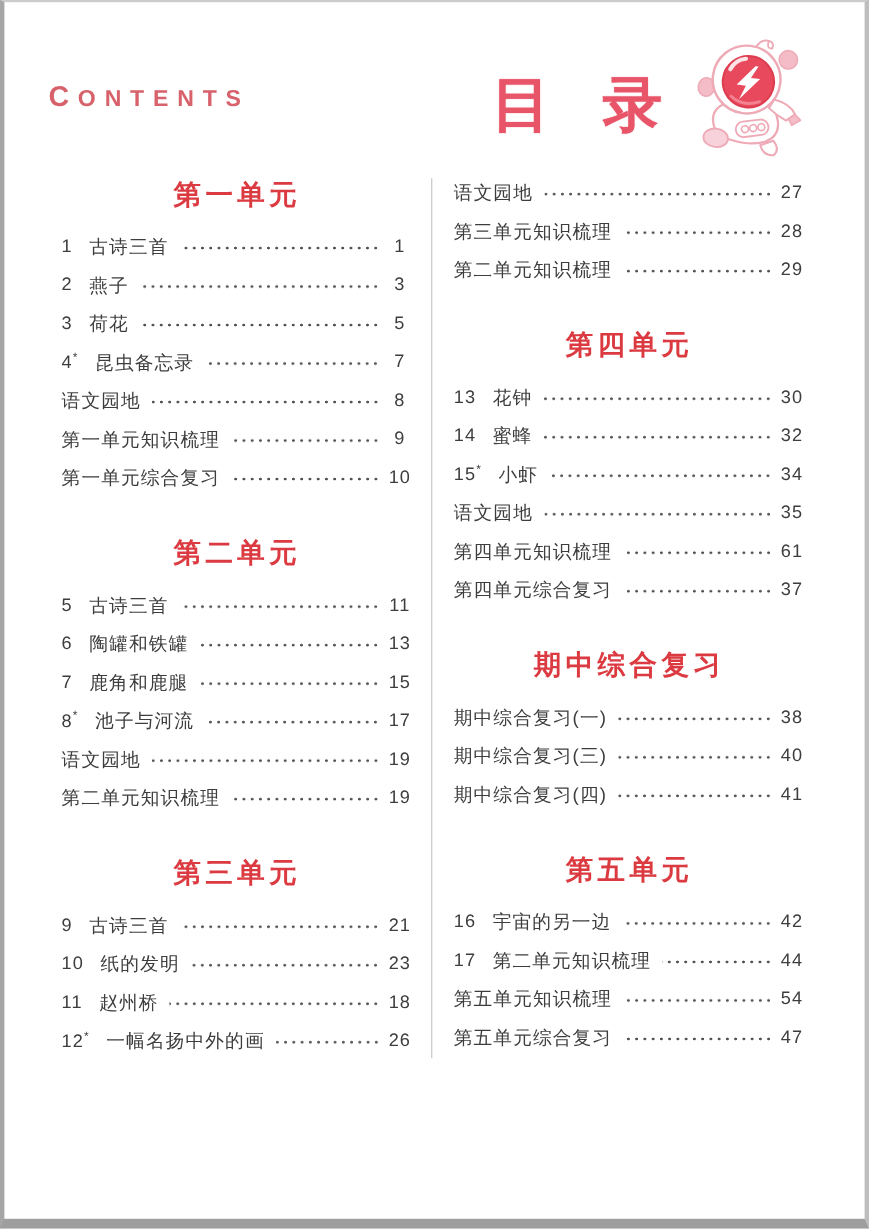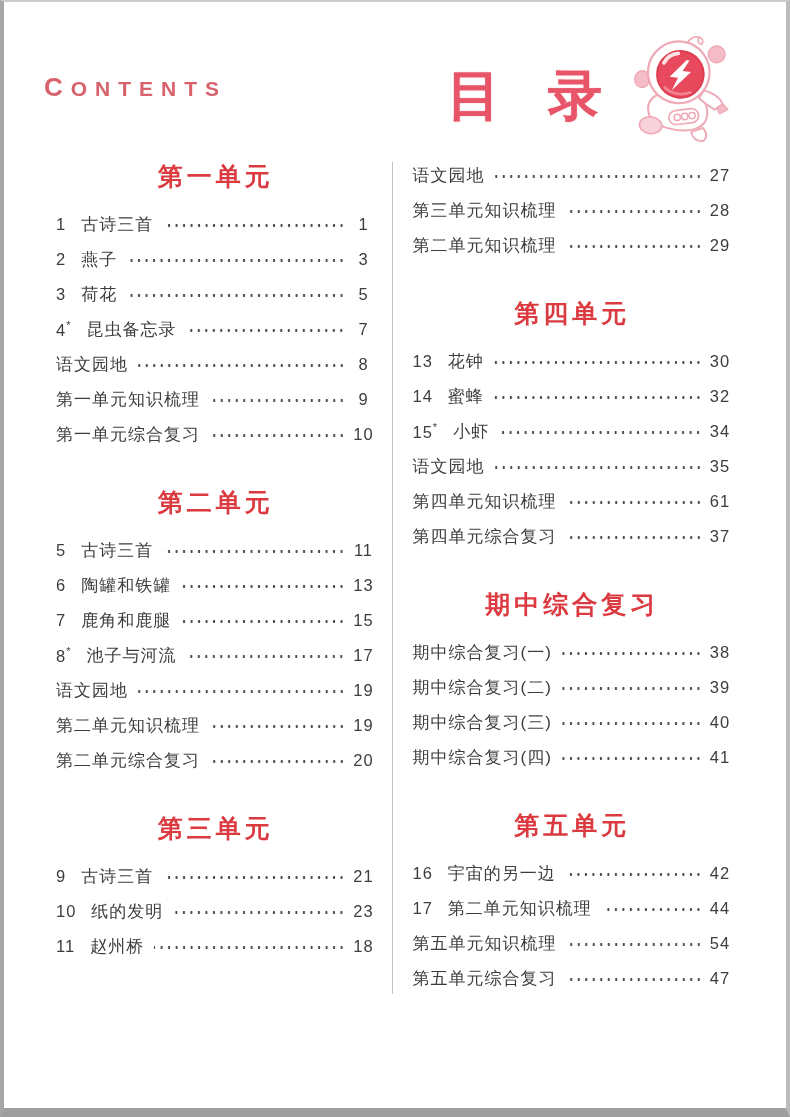--- a/index.html
+++ b/index.html
@@ -197,45 +197,46 @@
             <div class="entry">
               <span class="title">语文园地</span>
               <span class="dots"></span>
               <span class="pagenum">19</span>
             </div>
             <div class="entry">
               <span class="title">第二单元知识梳理</span>
               <span class="dots"></span>
               <span class="pagenum">19</span>
             </div>
-            <div class="entry">
-              <span class="title">第二单元综合复习</span>
-              <span class="dots"></span>
-              <span class="pagenum">20</span>
-            </div>
           </div>
           <div class="section">
             <h2 class="sec-header">第三单元</h2>
             <div class="entry">
               <span class="num">9</span>
               <span class="title">古诗三首</span>
               <span class="dots"></span>
               <span class="pagenum">21</span>
             </div>
             <div class="entry">
               <span class="num">10</span>
               <span class="title">纸的发明</span>
               <span class="dots"></span>
               <span class="pagenum">23</span>
             </div>
             <div class="entry">
               <span class="num">11</span>
               <span class="title">赵州桥</span>
               <span class="dots"></span>
               <span class="pagenum">18</span>
+            </div>
+            <div class="entry">
+              <span class="num">12<sup>*</sup></span>
+              <span class="title">一幅名扬中外的画</span>
+              <span class="dots"></span>
+              <span class="pagenum">26</span>
             </div>
           </div>
         </div>
       <div class="col-divider"></div>
       <div class="col col-right">
           <div class="section">
             <div class="entry">
               <span class="title">语文园地</span>
               <span class="dots"></span>
               <span class="pagenum">27</span>
@@ -288,25 +289,20 @@
             </div>
           </div>
           <div class="section">
             <h2 class="sec-header">期中综合复习</h2>
             <div class="entry">
               <span class="title">期中综合复习(一)</span>
               <span class="dots"></span>
               <span class="pagenum">38</span>
             </div>
             <div class="entry">
-              <span class="title">期中综合复习(二)</span>
-              <span class="dots"></span>
-              <span class="pagenum">39</span>
-            </div>
-            <div class="entry">
               <span class="title">期中综合复习(三)</span>
               <span class="dots"></span>
               <span class="pagenum">40</span>
             </div>
             <div class="entry">
               <span class="title">期中综合复习(四)</span>
               <span class="dots"></span>
               <span class="pagenum">41</span>
             </div>
           </div>

